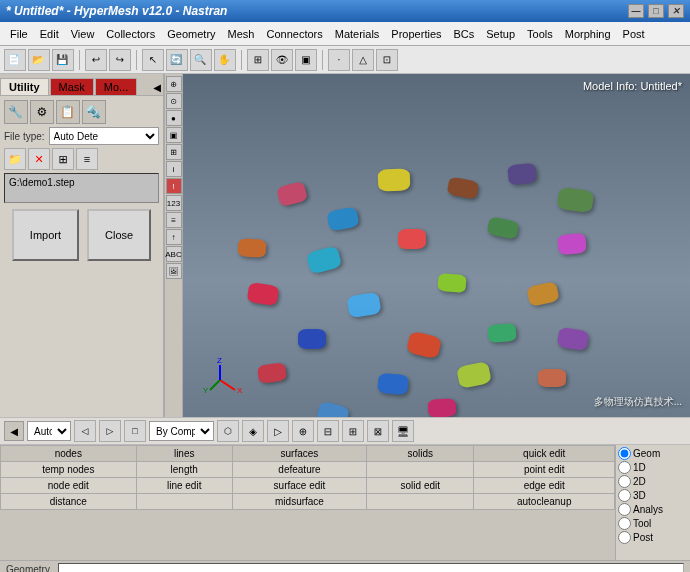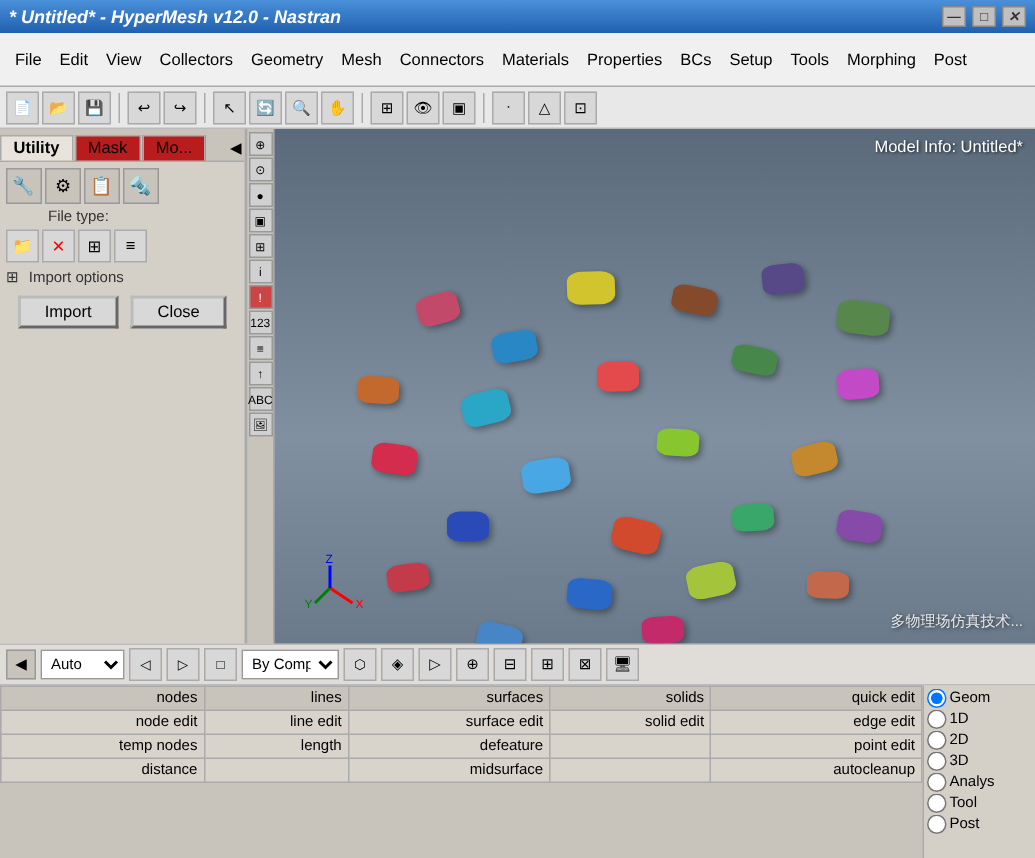--- a/index.html
+++ b/index.html
@@ -22,21 +22,21 @@
     #title-bar .win-btn {
       width: 16px; height: 14px;
       background: #c0c0c0;
       border: 1px solid #888;
       display: flex; align-items: center; justify-content: center;
       font-size: 9px; color: #333; cursor: pointer;
     }
 
     
     #menu-bar {
-      height: 36px;
+      height: 24px;
       background: #f0f0f0;
       display: flex;
       align-items: center;
       padding: 0 4px;
       border-bottom: 1px solid #aaa;
       font-size: 11px;
     }
     #menu-bar span {
       padding: 1px 6px;
       cursor: pointer;
@@ -126,21 +126,20 @@
       border: 1px solid #aaa;
       padding: 1px 4px;
       margin: 4px 0 2px;
       background: #ddd;
     }
     .form-row {
       display: flex;
       align-items: center;
       margin-bottom: 3px;
       gap: 4px;
-      margin-left: 28px;
     }
     .form-label { font-size: 10px; color: #333; white-space: nowrap; }
     select.small-select {
       font-size: 10px;
       height: 18px;
       flex: 1;
       border: 1px solid #999;
       background: white;
     }
     .file-icons {
@@ -174,21 +173,21 @@
     .import-options::before { content: "⊞"; }
 
     
     .action-btns {
       display: flex;
       gap: 8px;
       justify-content: center;
       margin-top: 6px;
     }
     .action-btn {
-      padding: 3px 16px;
+      padding: 18px 16px;
       background: #d8d8d8;
       border: 2px outset #bbb;
       cursor: pointer;
       font-size: 11px;
     }
 
     
     #left-icon-bar {
       width: 18px;
       background: #c8c4bc;
@@ -270,21 +269,21 @@
 
     
     .grid-table {
       width: 100%;
       border-collapse: collapse;
       font-size: 10px;
     }
     .grid-table th, .grid-table td {
       border: 1px solid #aaa;
       padding: 2px 4px;
-      text-align: right;
+      text-align: center;
       background: #d8d4cc;
       white-space: nowrap;
     }
     .grid-table th {
       background: #c8c4bc;
       font-weight: normal;
     }
 
     
     #right-panel {
@@ -399,33 +398,34 @@
       <div class="icon-row">
         <div class="panel-icon">🔧</div>
         <div class="panel-icon">⚙</div>
         <div class="panel-icon">📋</div>
         <div class="panel-icon">🔩</div>
       </div>
 
 
       <div class="form-row">
         <span class="form-label">File type:</span>
+        <select class="small-select">
+          <option>Auto Dete</option>
+        </select>
       </div>
 
       <div class="file-icons">
         <div class="file-icon-btn">📁</div>
         <div class="file-icon-btn" style="color:red;">✕</div>
         <div class="file-icon-btn">⊞</div>
         <div class="file-icon-btn">≡</div>
       </div>
 
-
-      <div class="import-options">
-        &nbsp;<span>Import options</span>
-      </div>
+      <div class="file-path-box">G:\demo1.step</div>
+
 
       <div class="action-btns">
         <button class="action-btn">Import</button>
         <button class="action-btn">Close</button>
       </div>
     </div>
   </div>
 
   <div id="left-icon-bar">
     <div class="v-icon">⊕</div>
@@ -479,21 +479,21 @@
       <div class="shape-3d" style="left: 275px; top: 290px; width: 32px; height: 22px; background-color: rgb(170, 204, 51); transform: rotate(-12deg);"></div>
       <div class="shape-3d" style="left: 355px; top: 295px; width: 28px; height: 18px; background-color: rgb(204, 102, 68); transform: rotate(1deg);"></div>
       <div class="shape-3d" style="left: 135px; top: 330px; width: 30px; height: 20px; background-color: rgb(68, 136, 204); transform: rotate(14deg);"></div>
       <div class="shape-3d" style="left: 245px; top: 325px; width: 28px; height: 18px; background-color: rgb(204, 34, 102); transform: rotate(-3deg);"></div>
     </div>
 
 </div>
 
 <div id="bottom-toolbar">
   <div class="panel-icon" style="width:20px;height:20px;font-size:10px;">◀</div>
-  <select class="bt-dropdown" style="width:56px;">
+  <select class="bt-dropdown" style="width:44px;">
     <option>Auto</option>
   </select>
   <div class="tb-btn" style="font-size:9px;">◁</div>
   <div class="tb-btn" style="font-size:9px;">▷</div>
   <div class="tb-btn" style="font-size:9px;">□</div>
   <select class="bt-dropdown" style="width:65px;">
     <option>By Comp</option>
   </select>
   <div class="tb-btn" style="font-size:9px;">⬡</div>
   <div class="tb-btn">◈</div>
@@ -512,32 +512,32 @@
         <tr>
           <th>nodes</th>
           <th>lines</th>
           <th>surfaces</th>
           <th>solids</th>
           <th>quick edit</th>
         </tr>
       </thead>
       <tbody>
         <tr>
+          <td>temp nodes</td>
+          <td>length</td>
+          <td>defeature</td>
+          <td></td>
+          <td>point edit</td>
+        </tr>
+        <tr>
           <td>node edit</td>
           <td>line edit</td>
           <td>surface edit</td>
           <td>solid edit</td>
           <td>edge edit</td>
-        </tr>
-        <tr>
-          <td>temp nodes</td>
-          <td>length</td>
-          <td>defeature</td>
-          <td></td>
-          <td>point edit</td>
         </tr>
         <tr>
           <td>distance</td>
           <td></td>
           <td>midsurface</td>
           <td></td>
           <td>autocleanup</td>
         </tr>
       </tbody>
     </table>

